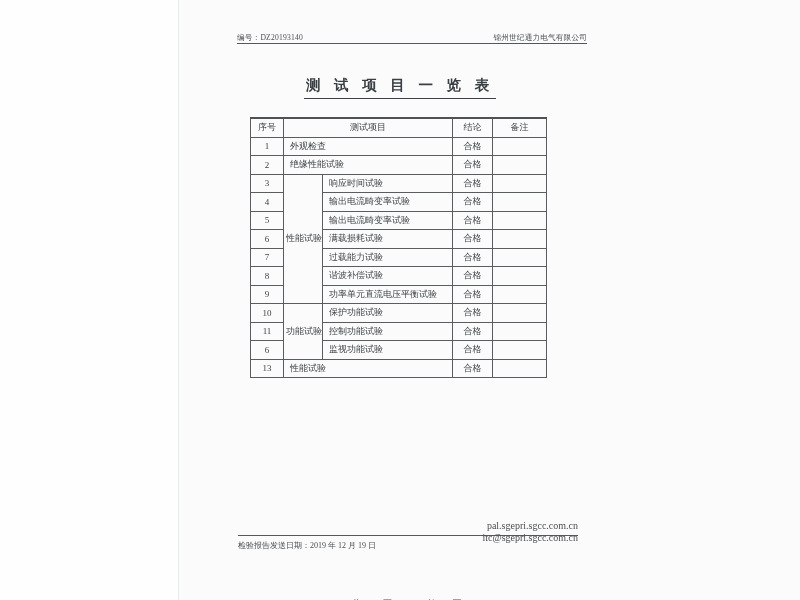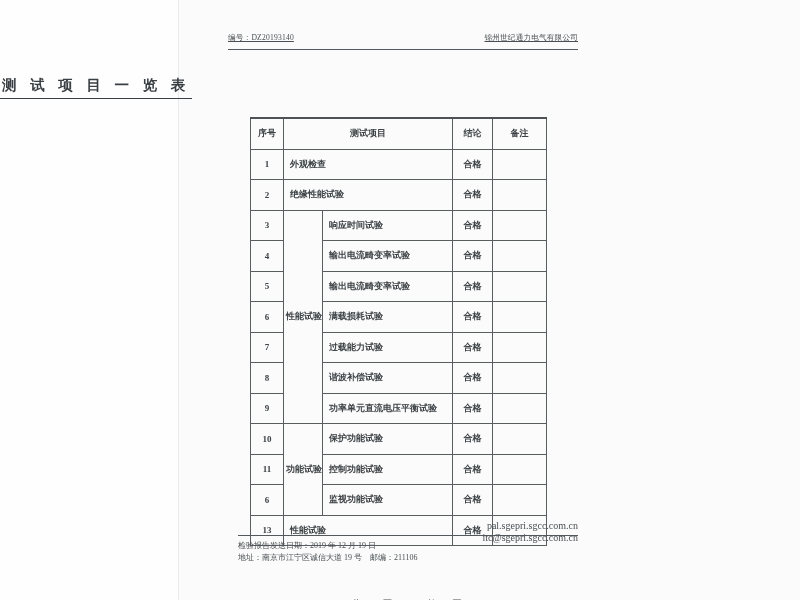--- a/index.html
+++ b/index.html
@@ -12,46 +12,45 @@
   
   .scan-page{
     position:absolute;left:178px;top:0;width:622px;height:600px;
     background:#fafbfa;
     border-left:1px solid #e7ebe9;
   }
   .margin-strip{position:absolute;left:0;top:0;width:178px;height:600px;background:#fefefe;}
 
   
   .doc-header{
-    position:absolute;left:228px;top:33px;width:350px;
+    position:absolute;left:237px;top:33px;width:350px;
     display:flex;justify-content:space-between;align-items:flex-end;
     font-size:7.6px;letter-spacing:0.2px;color:#4a4f53;
-    padding-bottom:6px;border-bottom:1.6px solid #53585c;
+    padding-bottom:0;border-bottom:1.6px solid #53585c;
     white-space:nowrap;
-    text-decoration:underline;
   }
 
   
   .doc-title{
-    position:absolute;left:0;top:76px;width:800px;text-align:left;
+    position:absolute;left:0;top:76px;width:800px;text-align:center;
   }
   .doc-title span{
     display:inline-block;font-size:14.5px;font-weight:bold;color:#3a3f43;
     letter-spacing:5px;padding:0 2px 3px 2px;border-bottom:1.8px solid #3a3f43;
   }
 
   
   table.test-table{
     position:absolute;left:250px;top:117px;width:296px;
     border-collapse:collapse;table-layout:fixed;
     font-size:9px;color:#3e4347;
   }
   table.test-table th,table.test-table td{
-    border:1px solid #585d60;height:17.5px;padding:6px 2px;
-    text-align:center;vertical-align:middle;font-weight:bold;
+    border:1px solid #585d60;height:17.5px;padding:0 2px;
+    text-align:center;vertical-align:middle;font-weight:normal;
     overflow:hidden;white-space:nowrap;
   }
   table.test-table{border:1.5px solid #4d5255;}
   table.test-table tr.hdr th{border-top:2px solid #4d5255;}
   table.test-table td.item{text-align:left;padding-left:6px;margin-left:25px;}
   col.c-no{width:33px;}col.c-cat{width:39px;}col.c-item{width:130px;}
   col.c-con{width:40px;}col.c-rem{width:54px;}
 
   
   .footer-rule{
@@ -184,21 +183,20 @@
         <td class="conclusion">合格</td>
         <td class="remark"></td>
       </tr>
     </tbody>
 </table>
 
 <div class="footer-rule"></div>
 
 <div class="footer-left">
   <div>检验报告发送日期：2019 年 12 月 19 日</div>
-  <div>地址：南京市江宁区诚信大道 19 号　邮编：211106</div>
 </div>
 
 <div class="footer-right">
   <div>pal.sgepri.sgcc.com.cn</div>
   <div>itc@sgepri.sgcc.com.cn</div>
 </div>
 
 <div class="page-nums">
   <span>共 13 页</span>
   <span>第 3 页</span>

